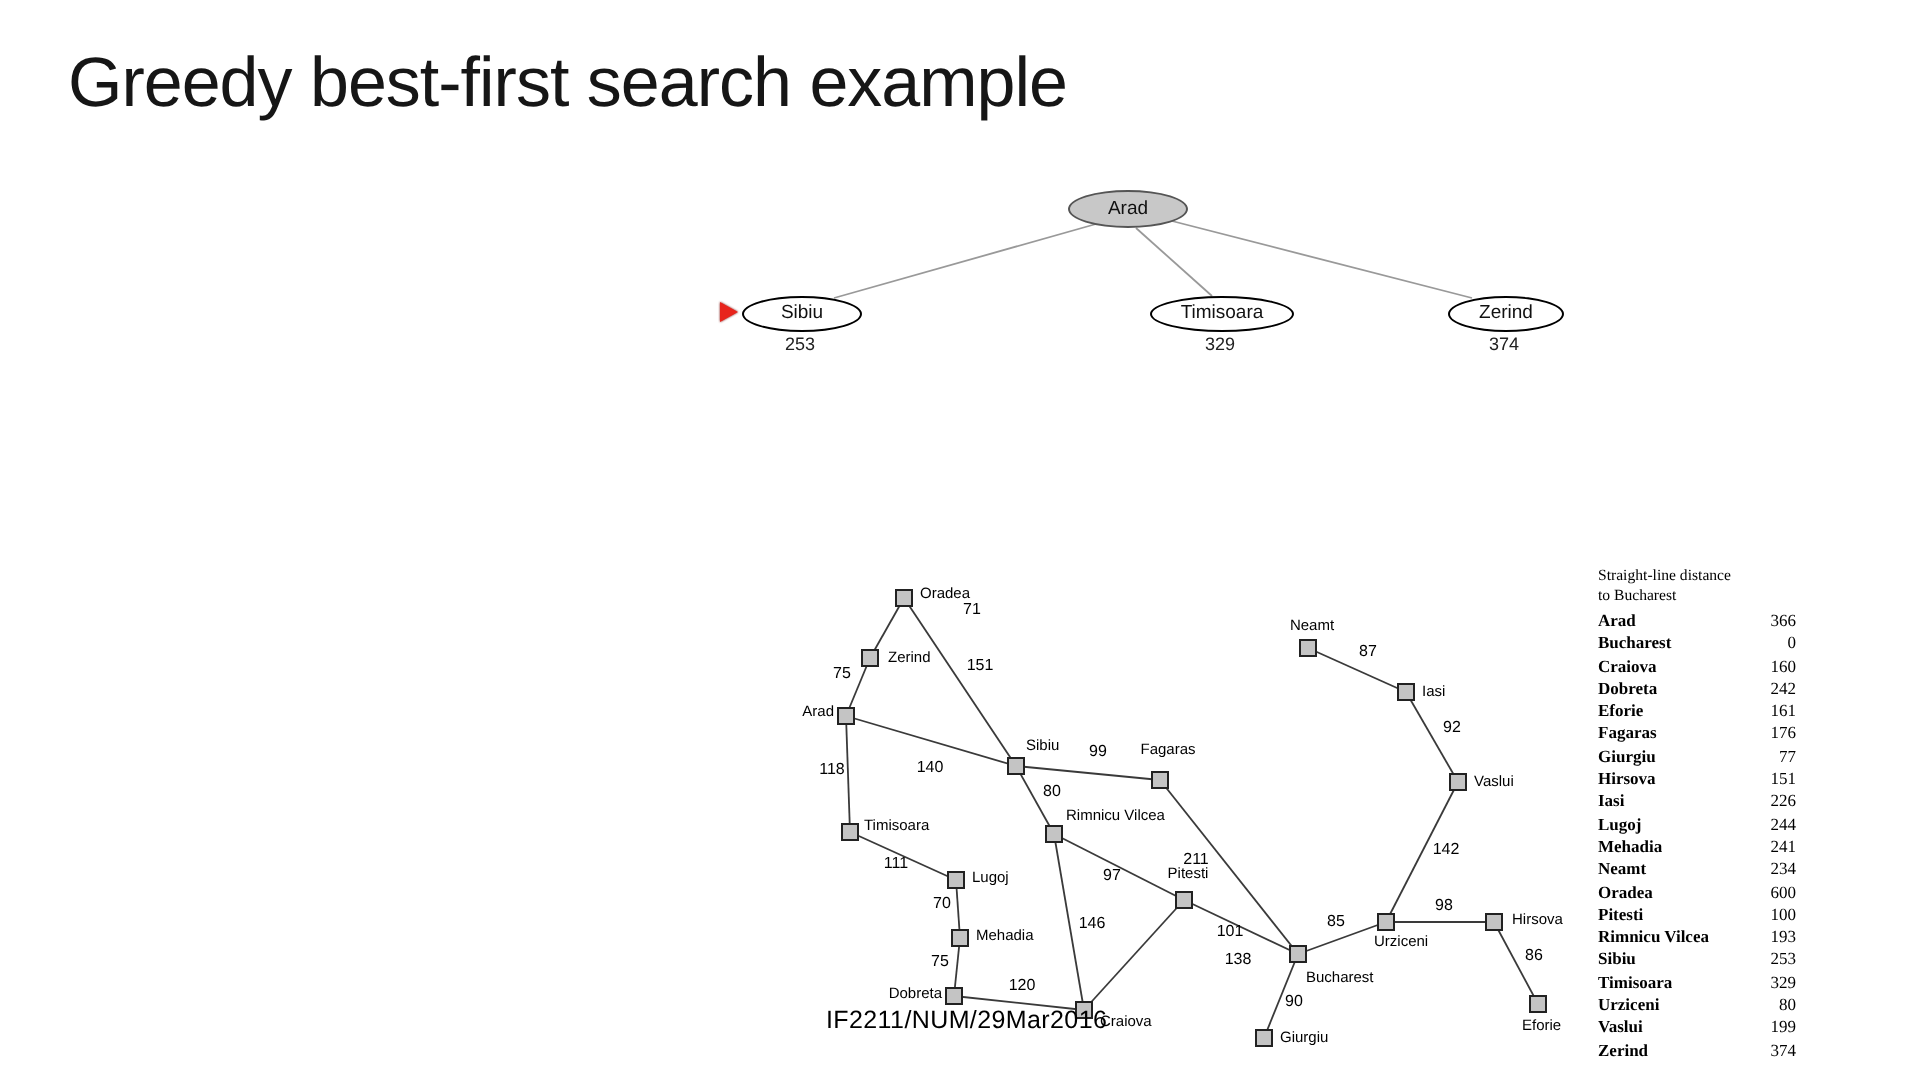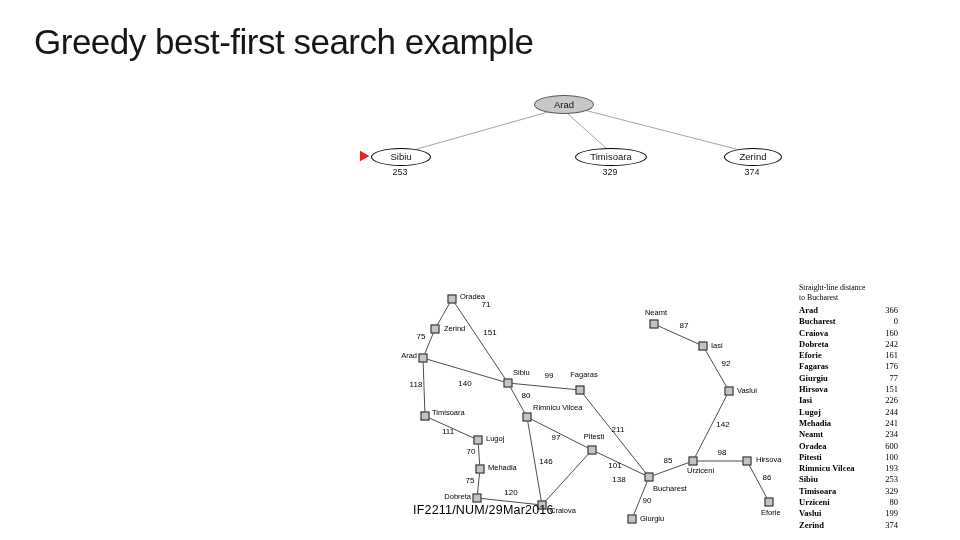--- a/index.html
+++ b/index.html
@@ -110,21 +110,21 @@
     <div class="edge-label" style="left: 549px; top: 376px;">99</div>
     <div class="edge-label" style="left: 526px; top: 396px;">80</div>
     <div class="edge-label" style="left: 448px; top: 432px;">111</div>
     <div class="edge-label" style="left: 471px; top: 452px;">70</div>
     <div class="edge-label" style="left: 470px; top: 481px;">75</div>
     <div class="edge-label" style="left: 511px; top: 493px;">120</div>
     <div class="edge-label" style="left: 546px; top: 462px;">146</div>
     <div class="edge-label" style="left: 556px; top: 438px;">97</div>
     <div class="edge-label" style="left: 577px; top: 480px; margin-left: 42px;">138</div>
     <div class="edge-label" style="left: 615px; top: 466px;">101</div>
-    <div class="edge-label" style="left: 618px; top: 430px;">211</div>
+    <div class="edge-label" style="left: 598px; top: 430px;">211</div>
     <div class="edge-label" style="left: 647px; top: 501px;">90</div>
     <div class="edge-label" style="left: 668px; top: 461px;">85</div>
     <div class="edge-label" style="left: 722px; top: 453px;">98</div>
     <div class="edge-label" style="left: 767px; top: 478px;">86</div>
     <div class="edge-label" style="left: 723px; top: 425px;">142</div>
     <div class="edge-label" style="left: 726px; top: 364px;">92</div>
     <div class="edge-label" style="left: 684px; top: 326px;">87</div>
     <div class="map-node" style="left: 452px; top: 299px;"></div>
     <div class="map-label" style="top: 297px; left: 460px;">Oradea</div>
     <div class="map-node" style="left: 435px; top: 329px;"></div>

